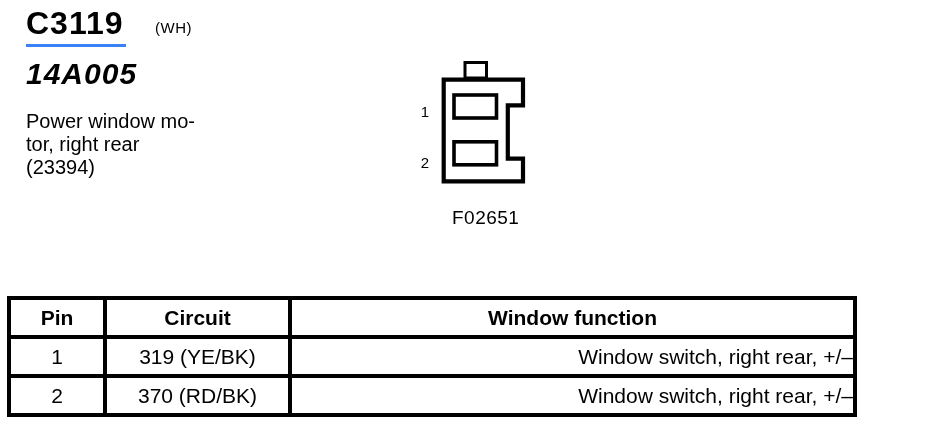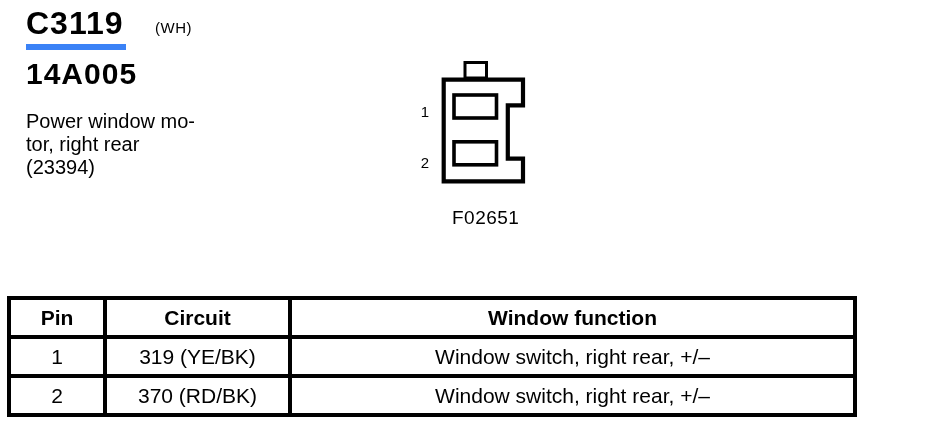--- a/index.html
+++ b/index.html
@@ -18,38 +18,39 @@
 
   
   .connector-id {
     position: absolute;
     left: 26px;
     top: 5px;
     font-size: 32px;
     font-weight: bold;
     letter-spacing: 1px;
     line-height: 37px;
-    border-bottom: 6px solid #3b82f6;
+    border-bottom: 3px solid #3b82f6;
     padding: 0 2px 2px 0;
     display: inline-block;
   }
   .color-code {
     position: absolute;
     left: 155px;
     top: 19px;
     font-size: 15px;
     letter-spacing: 0.5px;
   }
   .part-number {
     position: absolute;
     left: 26px;
     top: 57px;
     font-size: 30px;
     font-weight: bold;
     letter-spacing: 1px;
+    font-style: italic;
   }
   .description {
     position: absolute;
     left: 26px;
     top: 110px;
     font-size: 20px;
     line-height: 23px;
     white-space: pre-line;
   }
 
@@ -88,21 +89,21 @@
   }
   table.pinout th {
     font-weight: bold;
     text-align: center;
   }
   td.cell-pin,
   td.cell-circuit {
     text-align: center;
   }
   td.cell-function {
-    text-align: center;
+    text-align: right;
     padding-left: 20px;
   }
   col.col-pin     { width: 96px; }
   col.col-circuit { width: 185px; }
 </style>
 </head>
 <body>
 
 <div class="connector-id">C3119</div>
 

